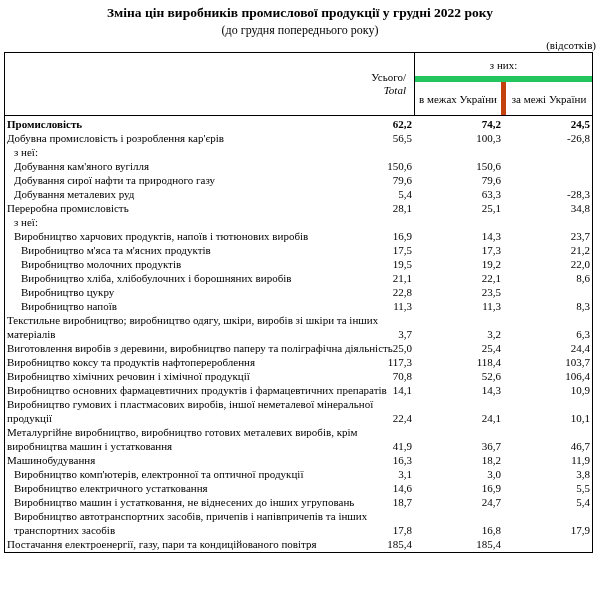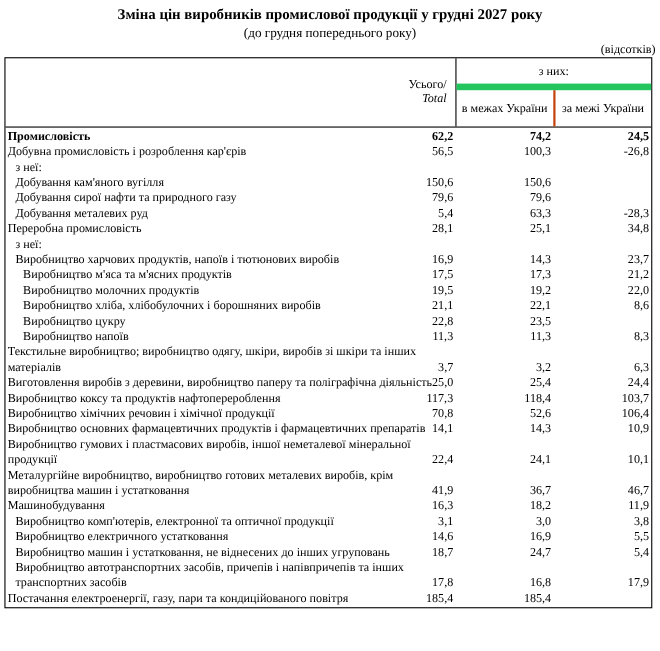--- a/index.html
+++ b/index.html
@@ -12,37 +12,37 @@
   .unit{margin-top:2px;text-align:right;font-size:11px;line-height:12px;padding-right:4px;padding-left:45px;}
   .tbl{margin-left:4px;margin-top:1px;width:589px;border:1px solid #000;box-sizing:border-box;}
   .thead{display:flex;height:62px;border-bottom:1px solid #000;font-size:11px;}
   .h-left{flex:1;display:flex;flex-direction:column;justify-content:center;align-items:flex-end;
           padding-right:8px;border-right:1px solid #000;line-height:13px;}
   .it{font-style:italic;}
   .h-right{width:177px;display:flex;flex-direction:column;}
   .h-group{height:23px;border-bottom:6px solid #22c55e;display:flex;align-items:center;justify-content:center;}
   .h-cols{flex:1;display:flex;}
   .h-col{flex:1;display:flex;align-items:center;justify-content:center;text-align:center;}
-  .h-col.first{border-right:2px solid #c2410c;}
+  .h-col.first{border-right:5px solid #c2410c;}
   .tbody{font-size:11px;line-height:14px;padding:1px 0;}
   .row{position:relative;}
   .row .lbl{max-width:407px;padding-left:2px;}
   .row.ind1 .lbl{padding-left:9px;}
   .row.ind2 .lbl{padding-left:16px;}
   .row.bold{font-weight:bold;}
   .num{position:absolute;bottom:0;text-align:right;white-space:nowrap;}
   .n1{left:300px;width:107px;}
   .n2{left:420px;width:76px;}
   .n3{left:499px;width:86px;}
 </style>
 </head>
 <body>
 
 <div class="page">
-  <div class="title">Зміна цін виробників промислової продукції у грудні 2027 року</div>
+  <div class="title">Зміна цін виробників промислової продукції у грудні 2022 року</div>
   <div class="subtitle">(до грудня попереднього року)</div>
   <div class="unit">(відсотків)</div>
 
   <div class="tbl">
     <div class="thead">
       <div class="h-left">
         <span>Усього/</span>
         <span class="it">Total</span>
       </div>
       <div class="h-right">

